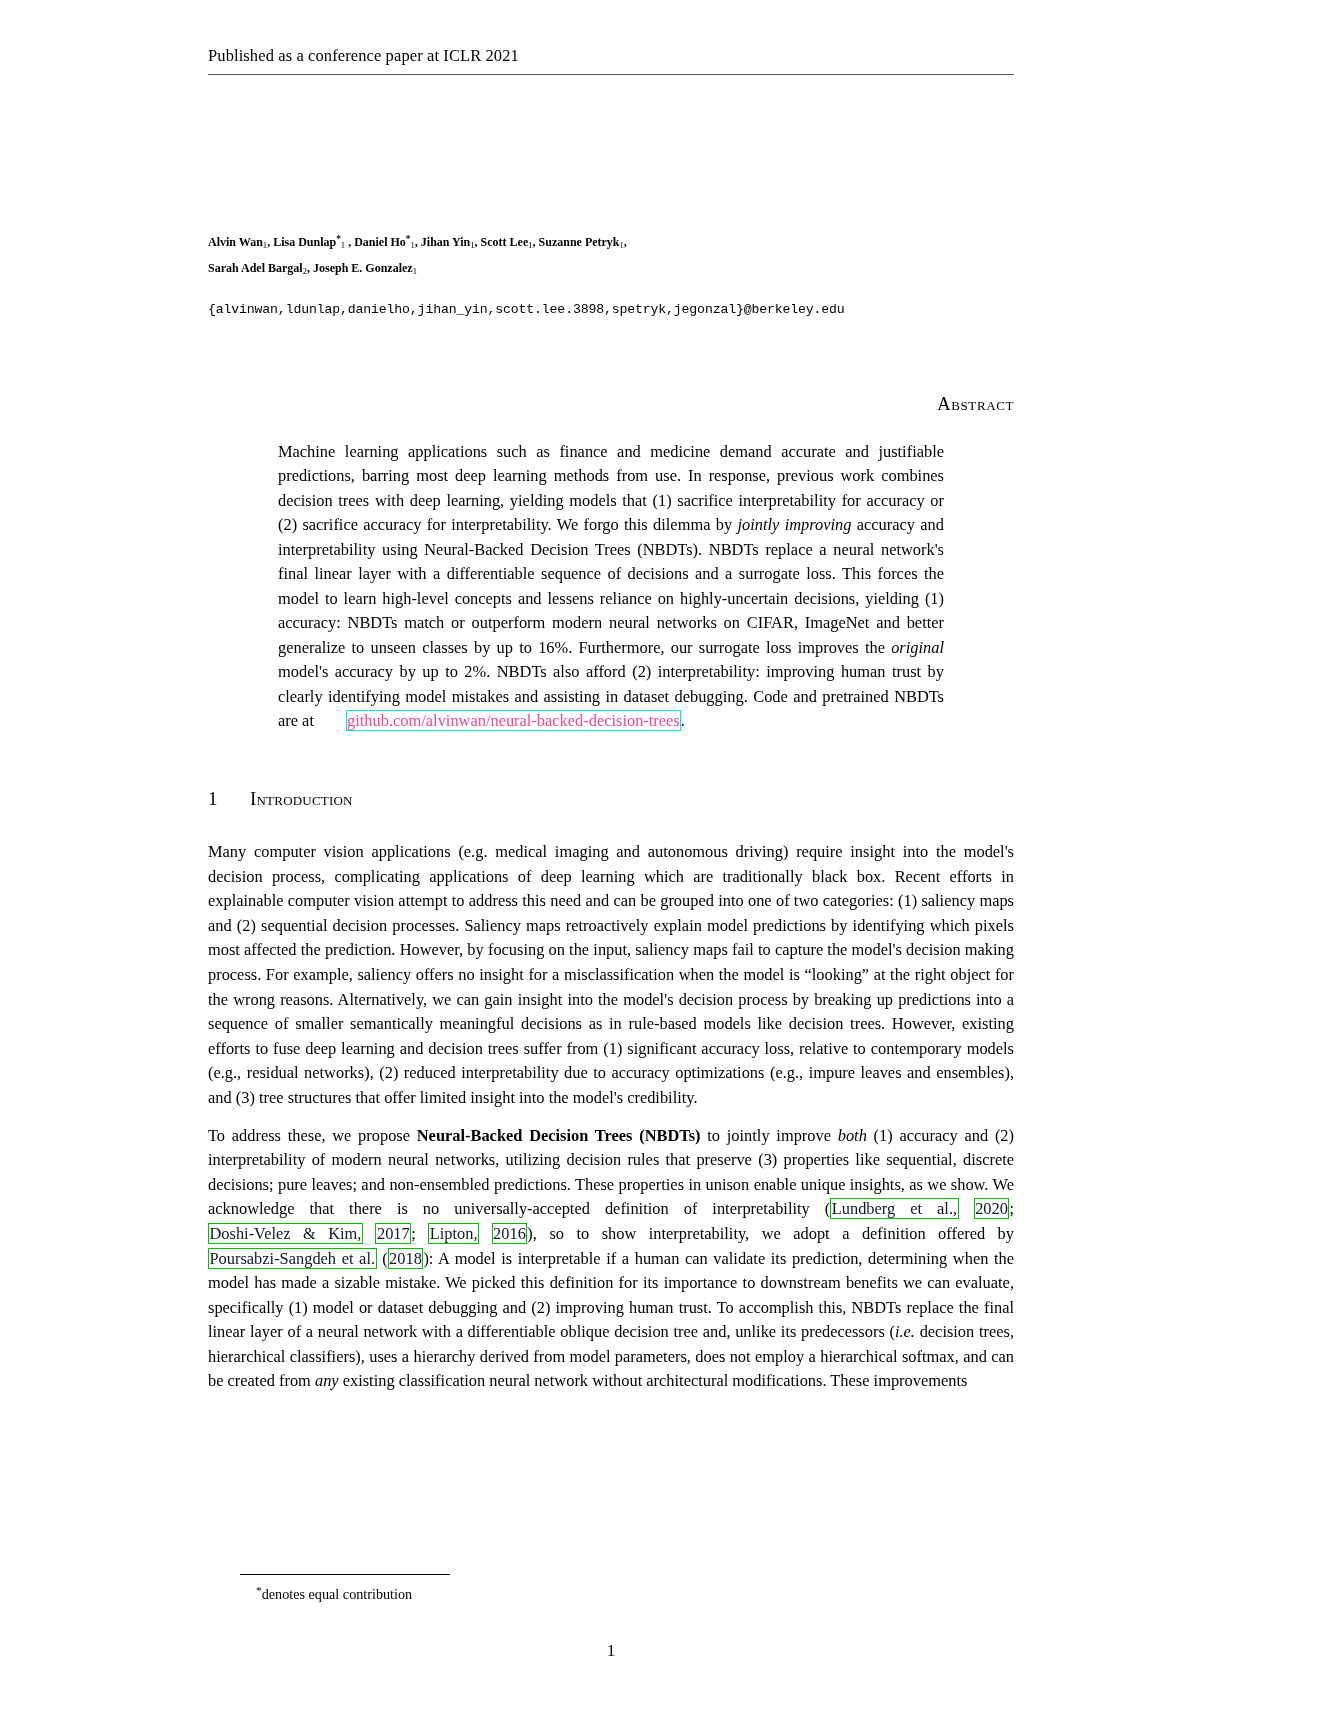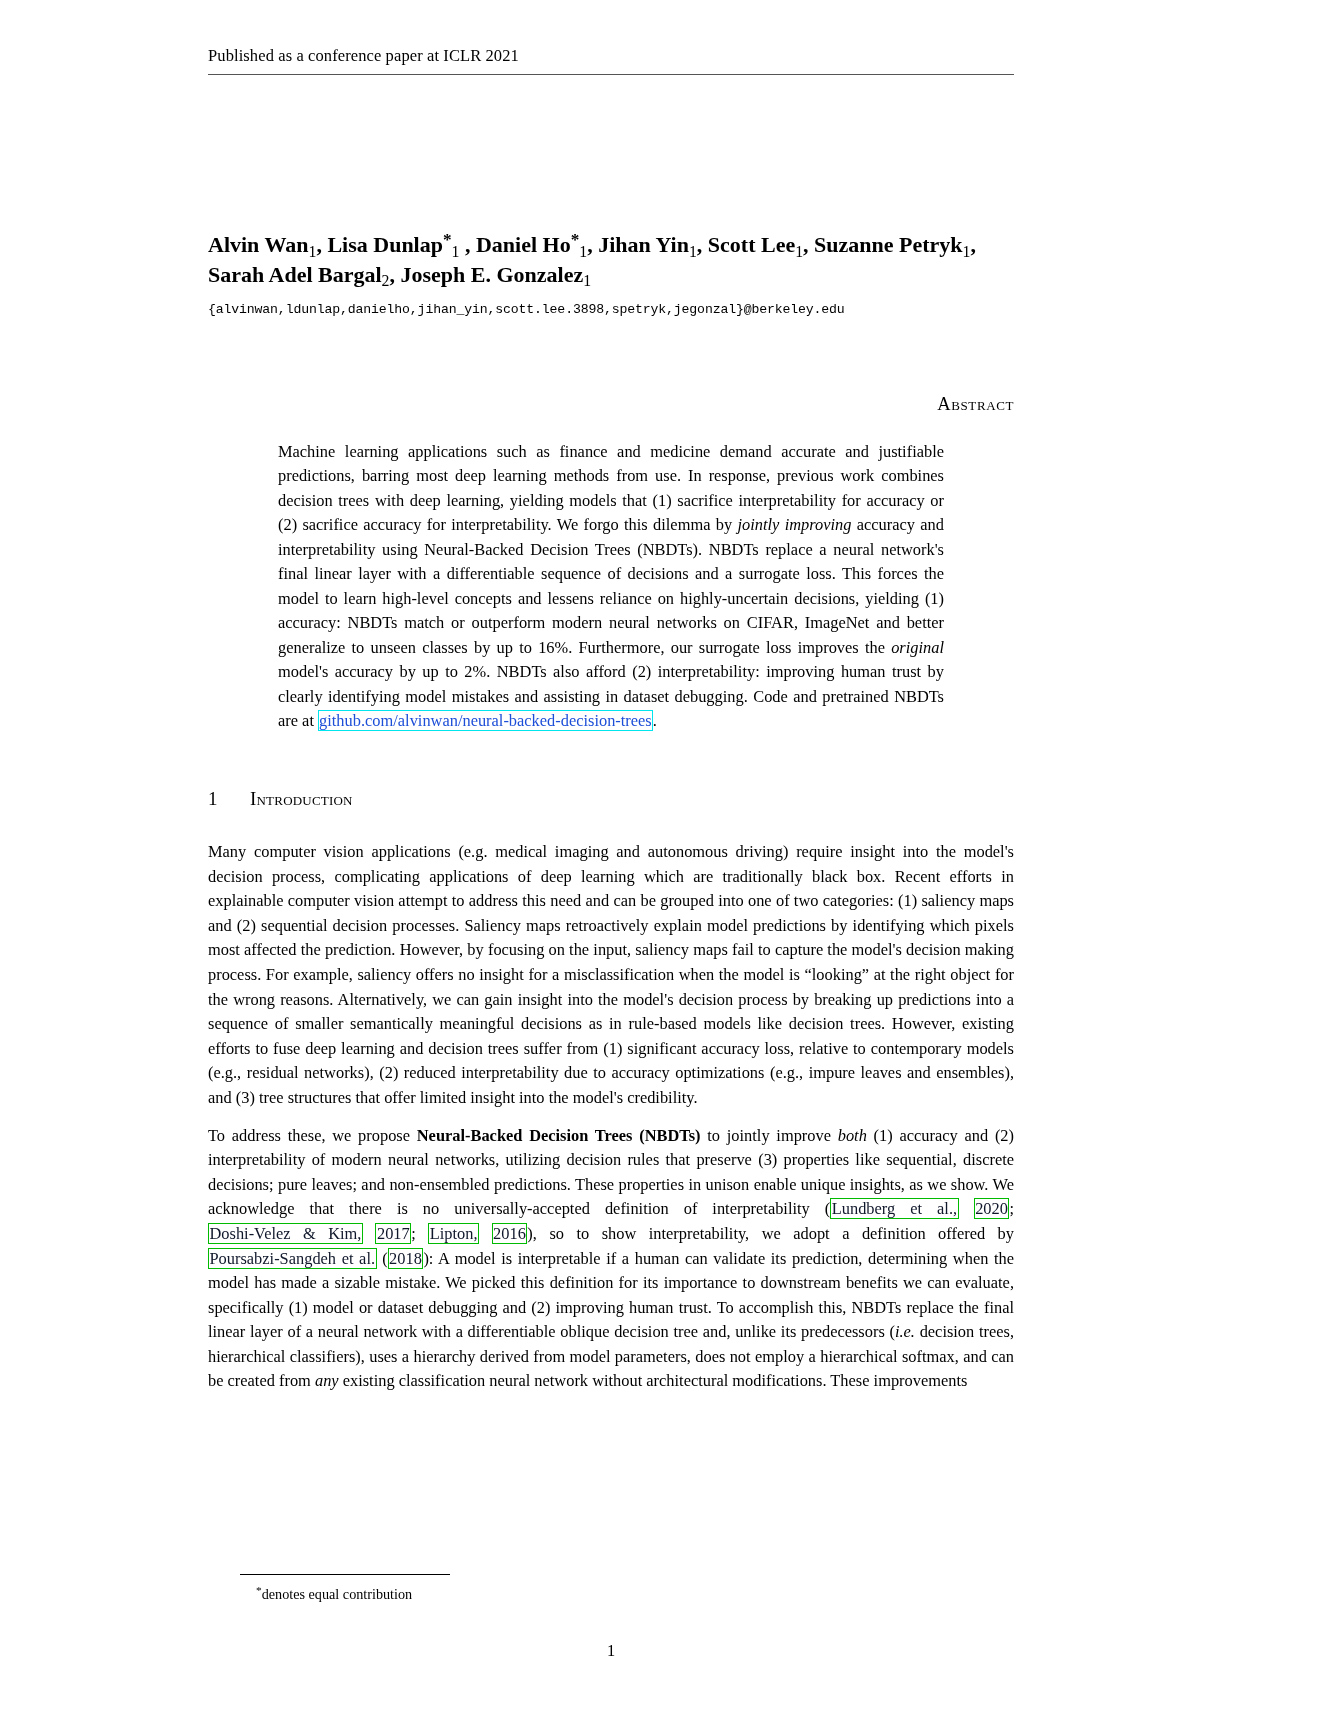--- a/index.html
+++ b/index.html
@@ -54,21 +54,21 @@
   .title .sc {
     font-variant: small-caps;
   }
 
   
   .authors {
     position: absolute;
     top: 228px;
     left: 0;
     width: 830px;
-    font-size: 22px;
+    font-size: 12px;
     font-weight: bold;
     line-height: 23px;
   }
   .authors sub, .affil sub {
     font-size: 0.72em;
     font-weight: normal;
     vertical-align: -0.28em;
   }
   .authors sup {
     font-size: 0.78em;
@@ -164,25 +164,26 @@
     position: absolute;
     top: 1641px;
     left: 0;
     width: 806px;
     text-align: center;
     font-size: 16.4px;
   }
 
   
   a.urllink {
-    color: #1d4ed8;
+    color: #ec4899;
     text-decoration: none;
     border: 1px solid #00e5ee;
     padding: 0 0px;
     line-height: 1;
+    margin-left: 28px;
   }
   .citelink {
     color: #0f172a;
     text-decoration: none;
     border: 1.2px solid #00bb00;
     padding: 0px 0.5px;
     line-height: 1;
     white-space: nowrap;
   }
   i { font-style: italic; }

